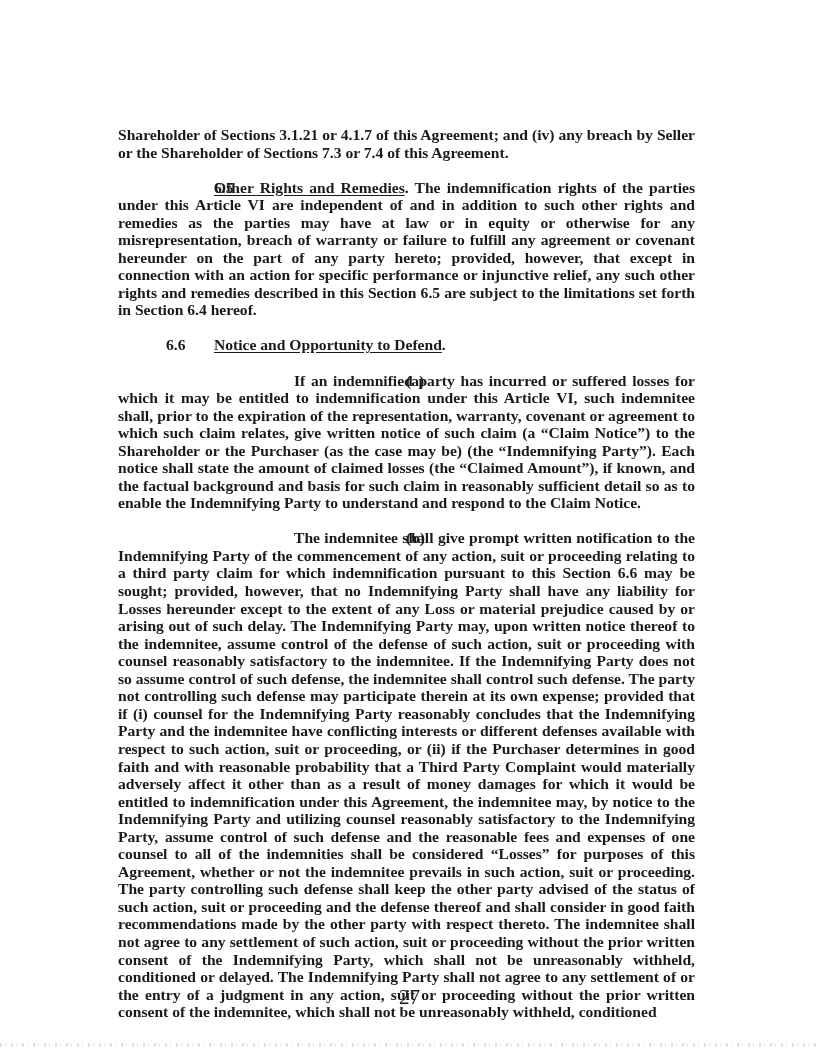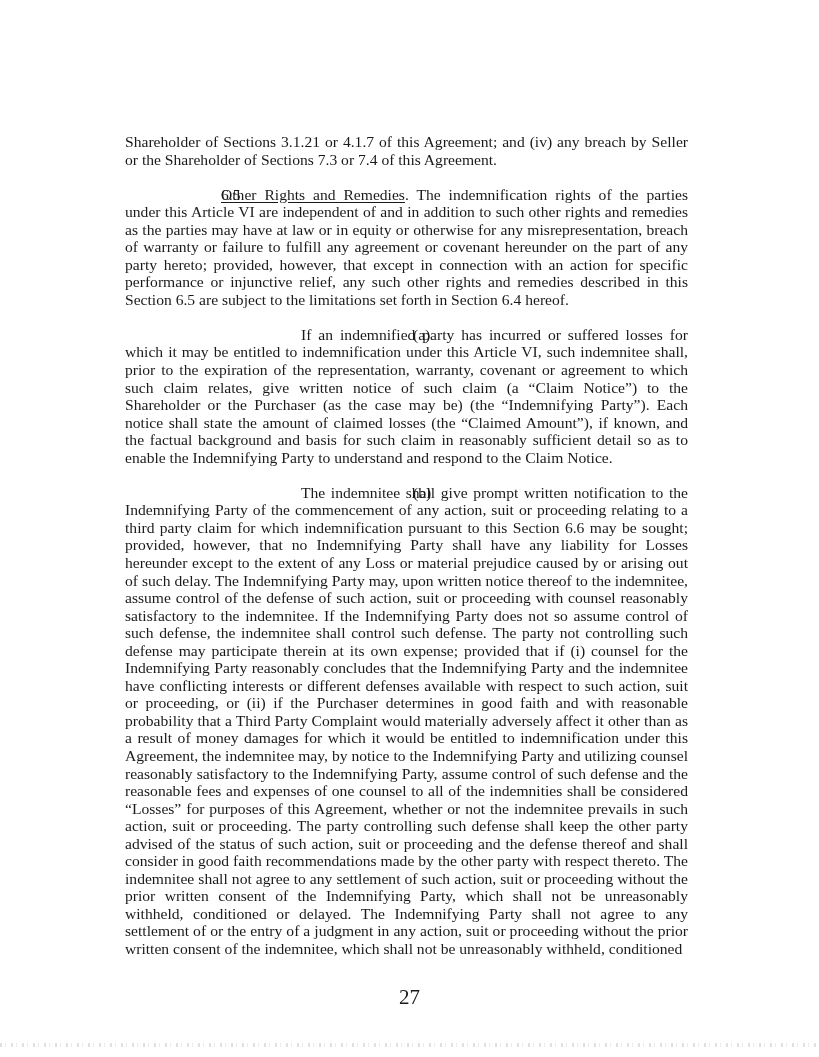--- a/index.html
+++ b/index.html
@@ -5,21 +5,21 @@
   html, body { margin: 0; padding: 0; background: #ffffff; }
   body { width: 819px; height: 1057px; position: relative; overflow: hidden; }
   .page {
     position: absolute; left: 0; top: 0; width: 819px; height: 1057px; background: #ffffff;
   }
   .text {
     position: absolute; left: 112px; width: 589px;
     font-family: "Liberation Serif", serif; font-size: 15.6px; line-height: 17.55px;
     color: #1a1a1a; text-align: justify;
   }
-  .para { margin: 13px; }
+  .para { margin: 6px; font-weight: bold; }
   .para.gap { margin-top: 17.5px; }
   .ind1 { text-indent: 48px; }
   .ind2 { text-indent: 144px; }
   .secnum { display: inline-block; }
   .u { text-decoration: underline; text-underline-offset: 2px; }
   .heading66 { margin-top: 17.5px; padding-left: 48px; }
   .heading66 .secnum { width: 48px; }
   .pagenum {
     position: absolute; top: 985px; left: 0; width: 819px; text-align: center;
     font-family: "Liberation Serif", serif; font-size: 21px; color: #1a1a1a;
@@ -33,20 +33,21 @@
 </head>
 <body>
 
 <div class="page">
   <div class="text" style="top:120px;">
 
     <p class="para">Shareholder of Sections 3.1.21 or 4.1.7 of this Agreement; and (iv) any breach by Seller or the Shareholder of Sections 7.3 or 7.4 of this Agreement.</p>
 
     <p class="para gap ind1"><span class="secnum" style="width:48px;">6.5</span><span class="u">Other Rights and Remedies</span><span>. The indemnification rights of the parties under this Article VI are independent of and in addition to such other rights and remedies as the parties may have at law or in equity or otherwise for any misrepresentation, breach of warranty or failure to fulfill any agreement or covenant hereunder on the part of any party hereto; provided, however, that except in connection with an action for specific performance or injunctive relief, any such other rights and remedies described in this Section 6.5 are subject to the limitations set forth in Section 6.4 hereof.</span></p>
 
+    <p class="para heading66"><span class="secnum">6.6</span><span class="u">Notice and Opportunity to Defend</span><span>.</span></p>
 
     <p class="para gap ind2"><span class="secnum" style="width:32px;">(a)</span><span>If an indemnified party has incurred or suffered losses for which it may be entitled to indemnification under this Article VI, such indemnitee shall, prior to the expiration of the representation, warranty, covenant or agreement to which such claim relates, give written notice of such claim (a “Claim Notice”) to the Shareholder or the Purchaser (as the case may be) (the “Indemnifying Party”). Each notice shall state the amount of claimed losses (the “Claimed Amount”), if known, and the factual background and basis for such claim in reasonably sufficient detail so as to enable the Indemnifying Party to understand and respond to the Claim Notice.</span></p>
 
     <p class="para gap ind2"><span class="secnum" style="width:32px;">(b)</span><span>The indemnitee shall give prompt written notification to the Indemnifying Party of the commencement of any action, suit or proceeding relating to a third party claim for which indemnification pursuant to this Section 6.6 may be sought; provided, however, that no Indemnifying Party shall have any liability for Losses hereunder except to the extent of any Loss or material prejudice caused by or arising out of such delay. The Indemnifying Party may, upon written notice thereof to the indemnitee, assume control of the defense of such action, suit or proceeding with counsel reasonably satisfactory to the indemnitee. If the Indemnifying Party does not so assume control of such defense, the indemnitee shall control such defense. The party not controlling such defense may participate therein at its own expense; provided that if (i) counsel for the Indemnifying Party reasonably concludes that the Indemnifying Party and the indemnitee have conflicting interests or different defenses available with respect to such action, suit or proceeding, or (ii) if the Purchaser determines in good faith and with reasonable probability that a Third Party Complaint would materially adversely affect it other than as a result of money damages for which it would be entitled to indemnification under this Agreement, the indemnitee may, by notice to the Indemnifying Party and utilizing counsel reasonably satisfactory to the Indemnifying Party, assume control of such defense and the reasonable fees and expenses of one counsel to all of the indemnities shall be considered “Losses” for purposes of this Agreement, whether or not the indemnitee prevails in such action, suit or proceeding. The party controlling such defense shall keep the other party advised of the status of such action, suit or proceeding and the defense thereof and shall consider in good faith recommendations made by the other party with respect thereto. The indemnitee shall not agree to any settlement of such action, suit or proceeding without the prior written consent of the Indemnifying Party, which shall not be unreasonably withheld, conditioned or delayed. The Indemnifying Party shall not agree to any settlement of or the entry of a judgment in any action, suit or proceeding without the prior written consent of the indemnitee, which shall not be unreasonably withheld, conditioned</span></p>
 
   </div>
 
   <div class="pagenum">27</div>
   <div class="scan-noise"></div>
 </div>

